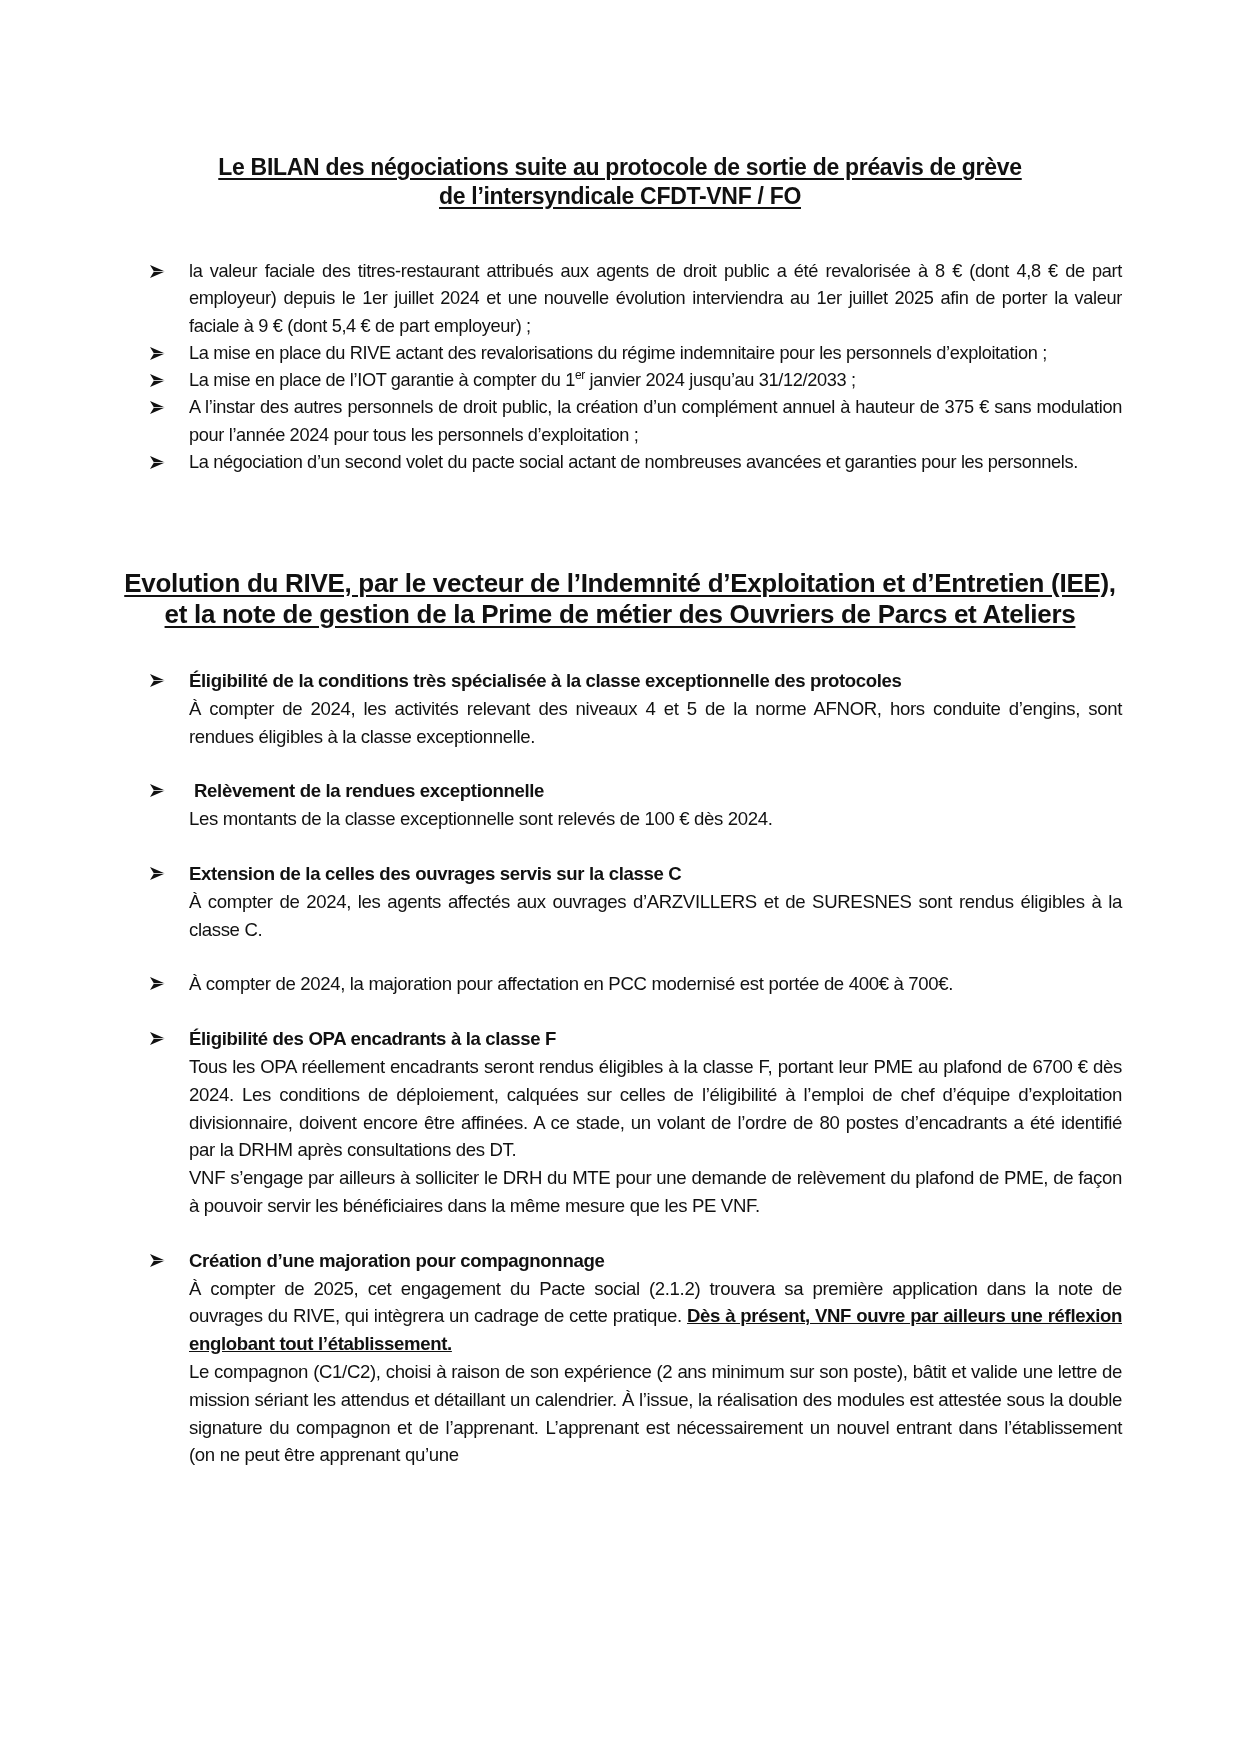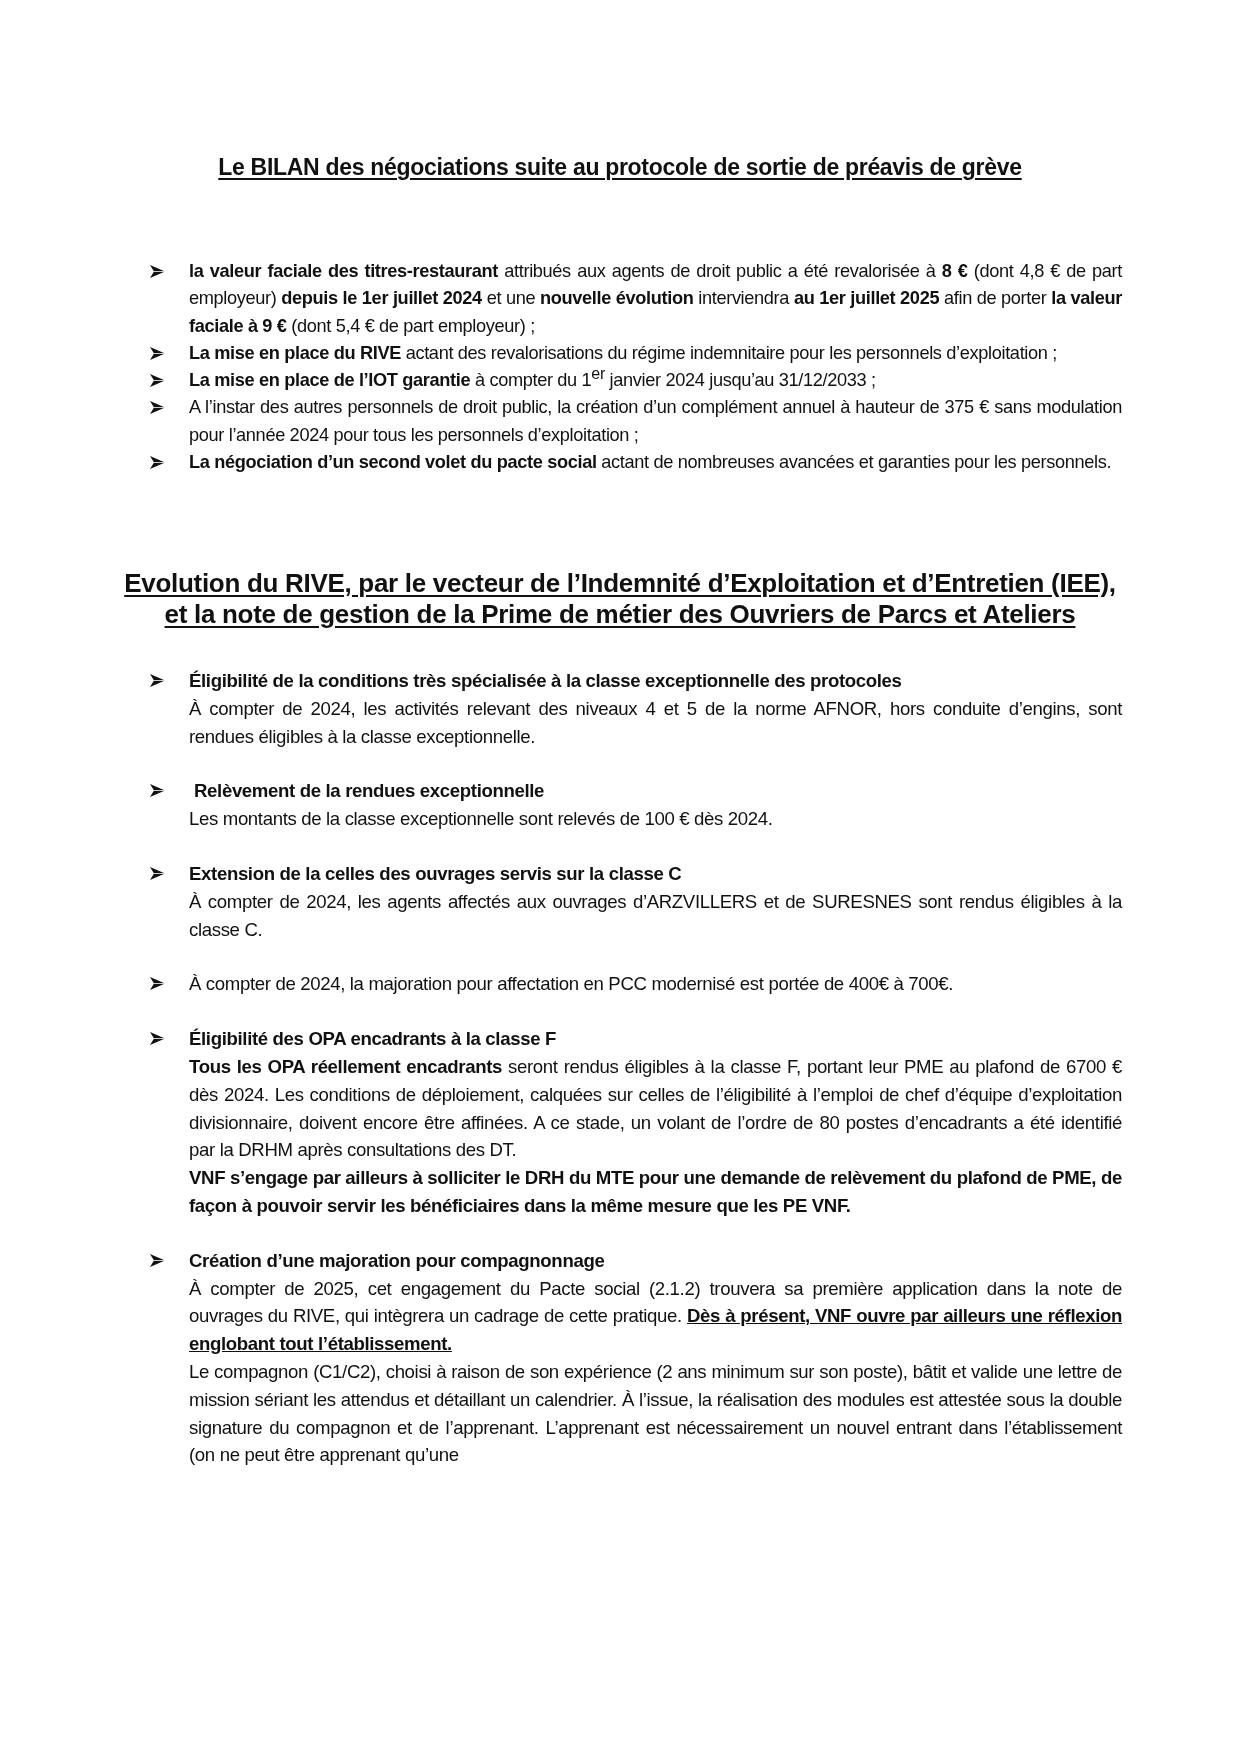--- a/index.html
+++ b/index.html
@@ -12,33 +12,34 @@
   .t1 { top: 153px; }
   .t2 { top: 568px; font-size: 26px; line-height: 31px; }
   .list { position: absolute; left: 150px; width: 972px; margin: 0; padding: 0; list-style: none; }
   .list1 { top: 258px; }
   .list2 { top: 667px; }
   .item { position: relative; padding-left: 39px; font-size: 18.2px; line-height: 27.3px;
           text-align: justify; letter-spacing: -0.35px; }
   .list2 .item { font-size: 18.6px; line-height: 27.8px; }
   .bullet { position: absolute; left: 0; top: 0; width: 20px; font-size: 16px; }
   .bullet svg { display: block; margin-top: 7px; }
-  b { font-weight: bold; }
+  b { font-weight: normal; }
   .u { text-decoration: underline; font-weight: bold; }
   .gap { height: 27px; }
   .head { font-weight: bold; display: block; }
   .para { display: block; }
-  sup { font-size: 16px; vertical-align: super; line-height: 0; }
+  sup { font-size: 12px; vertical-align: super; line-height: 0; }
 </style>
 </head>
 <body>
 
 <div class="page">
   <div class="title t1">
     <div>Le BILAN des négociations suite au protocole de sortie de préavis de grève</div>
+    <div>de l’intersyndicale CFDT-VNF / FO</div>
   </div>
 
   <ul class="list list1" id="bilan-list">
       <li class="item"><span class="bullet">
           <svg width="15" height="13" viewBox="0 0 15 13">
             <path d="M0 0 L15 6.5 L0 13 L4 6.5 Z" fill="#111"></path>
             <path d="M4 6.5 L15 6.5" stroke="#fff" stroke-width="0.8"></path>
           </svg>
         </span><b>la valeur faciale des titres-restaurant</b><span> attribués aux agents de droit public a été revalorisée à </span><b>8 €</b><span> (dont 4,8 € de part employeur) </span><b>depuis le 1er juillet 2024</b><span> et une </span><b>nouvelle évolution</b><span> interviendra </span><b>au 1er juillet 2025</b><span> afin de porter </span><b>la valeur faciale à 9 €</b><span> (dont 5,4 € de part employeur) ;</span></li>
       <li class="item"><span class="bullet">

